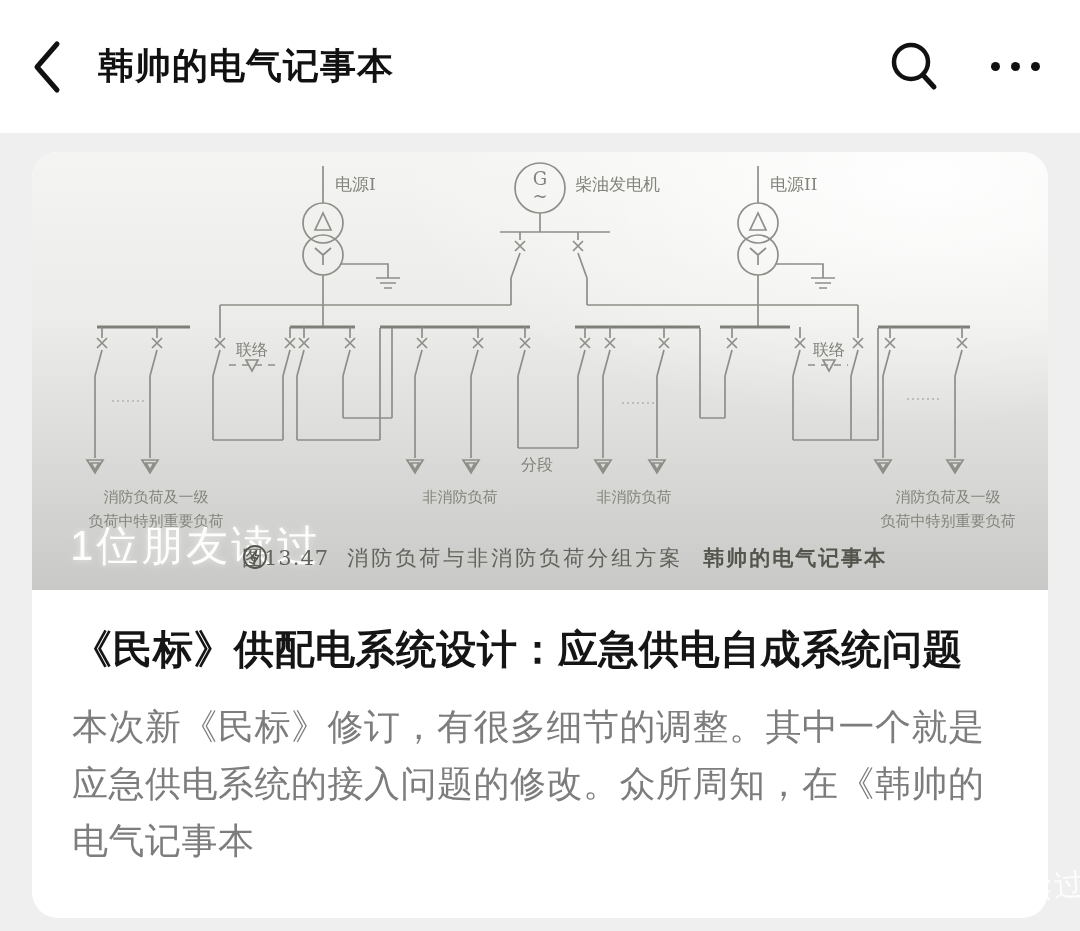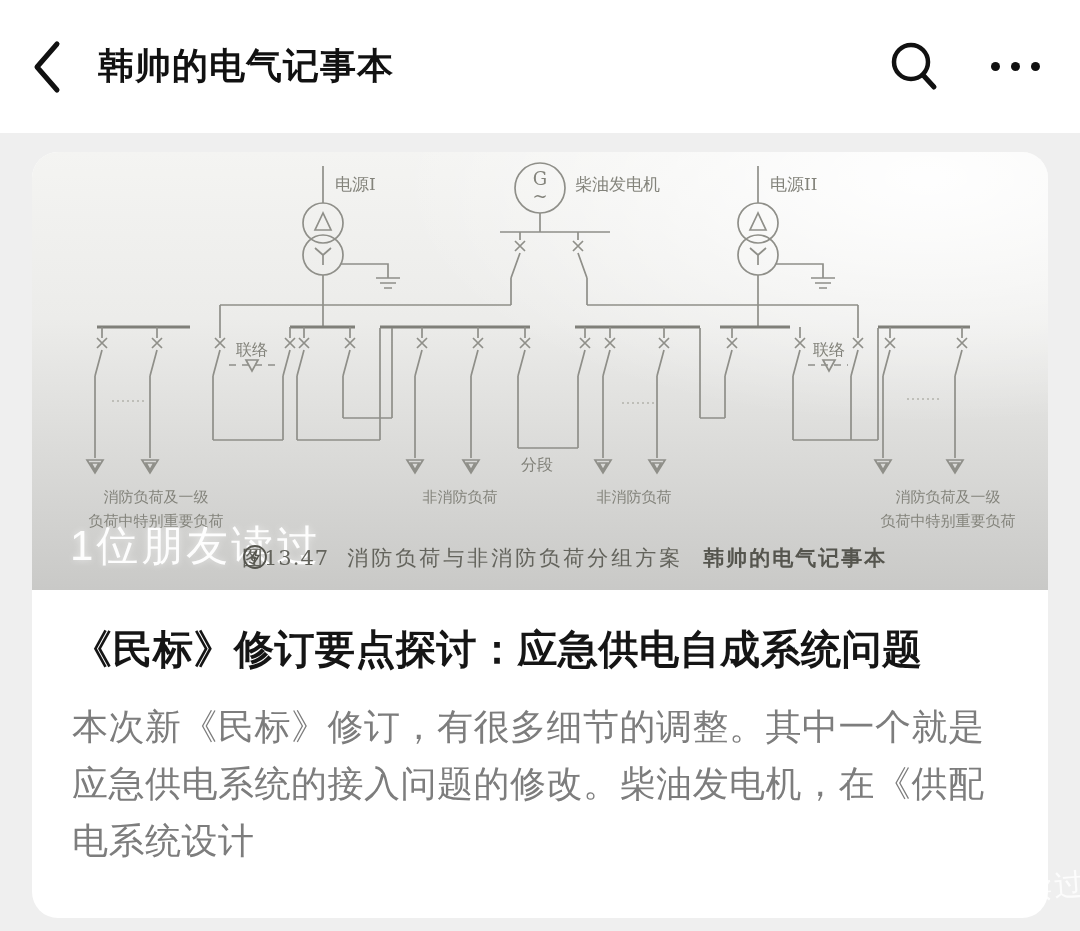--- a/index.html
+++ b/index.html
@@ -208,19 +208,19 @@
           <svg width="26" height="26" viewBox="0 0 26 26">
             <circle cx="13" cy="13" r="11" fill="none" stroke="#55554e" stroke-width="1.8"></circle>
             <path d="M14.5 6 L9.5 14 H13 L11.5 20 L17 11.5 H13.5 Z" fill="none" stroke="#55554e" stroke-width="1.4"></path>
           </svg>
         </span>
         <span class="cap-brand">韩帅的电气记事本</span>
       </div>
     </div>
 
     <div class="card-text">
-      <div class="art-title">《民标》修订要点探讨：应急供电自成系统问题</div>
-      <div class="art-excerpt">本次新《民标》修订，有很多细节的调整。其中一个就是应急供电系统的接入问题的修改。柴油发电机，在《供配电系统设计</div>
+      <div class="art-title">《民标》供配电系统设计：应急供电自成系统问题</div>
+      <div class="art-excerpt">本次新《民标》修订，有很多细节的调整。其中一个就是应急供电系统的接入问题的修改。众所周知，在《韩帅的电气记事本</div>
     </div>
   </div>
 
   <div class="corner-watermark">读过</div>
 </div>
 
 </body></html>

